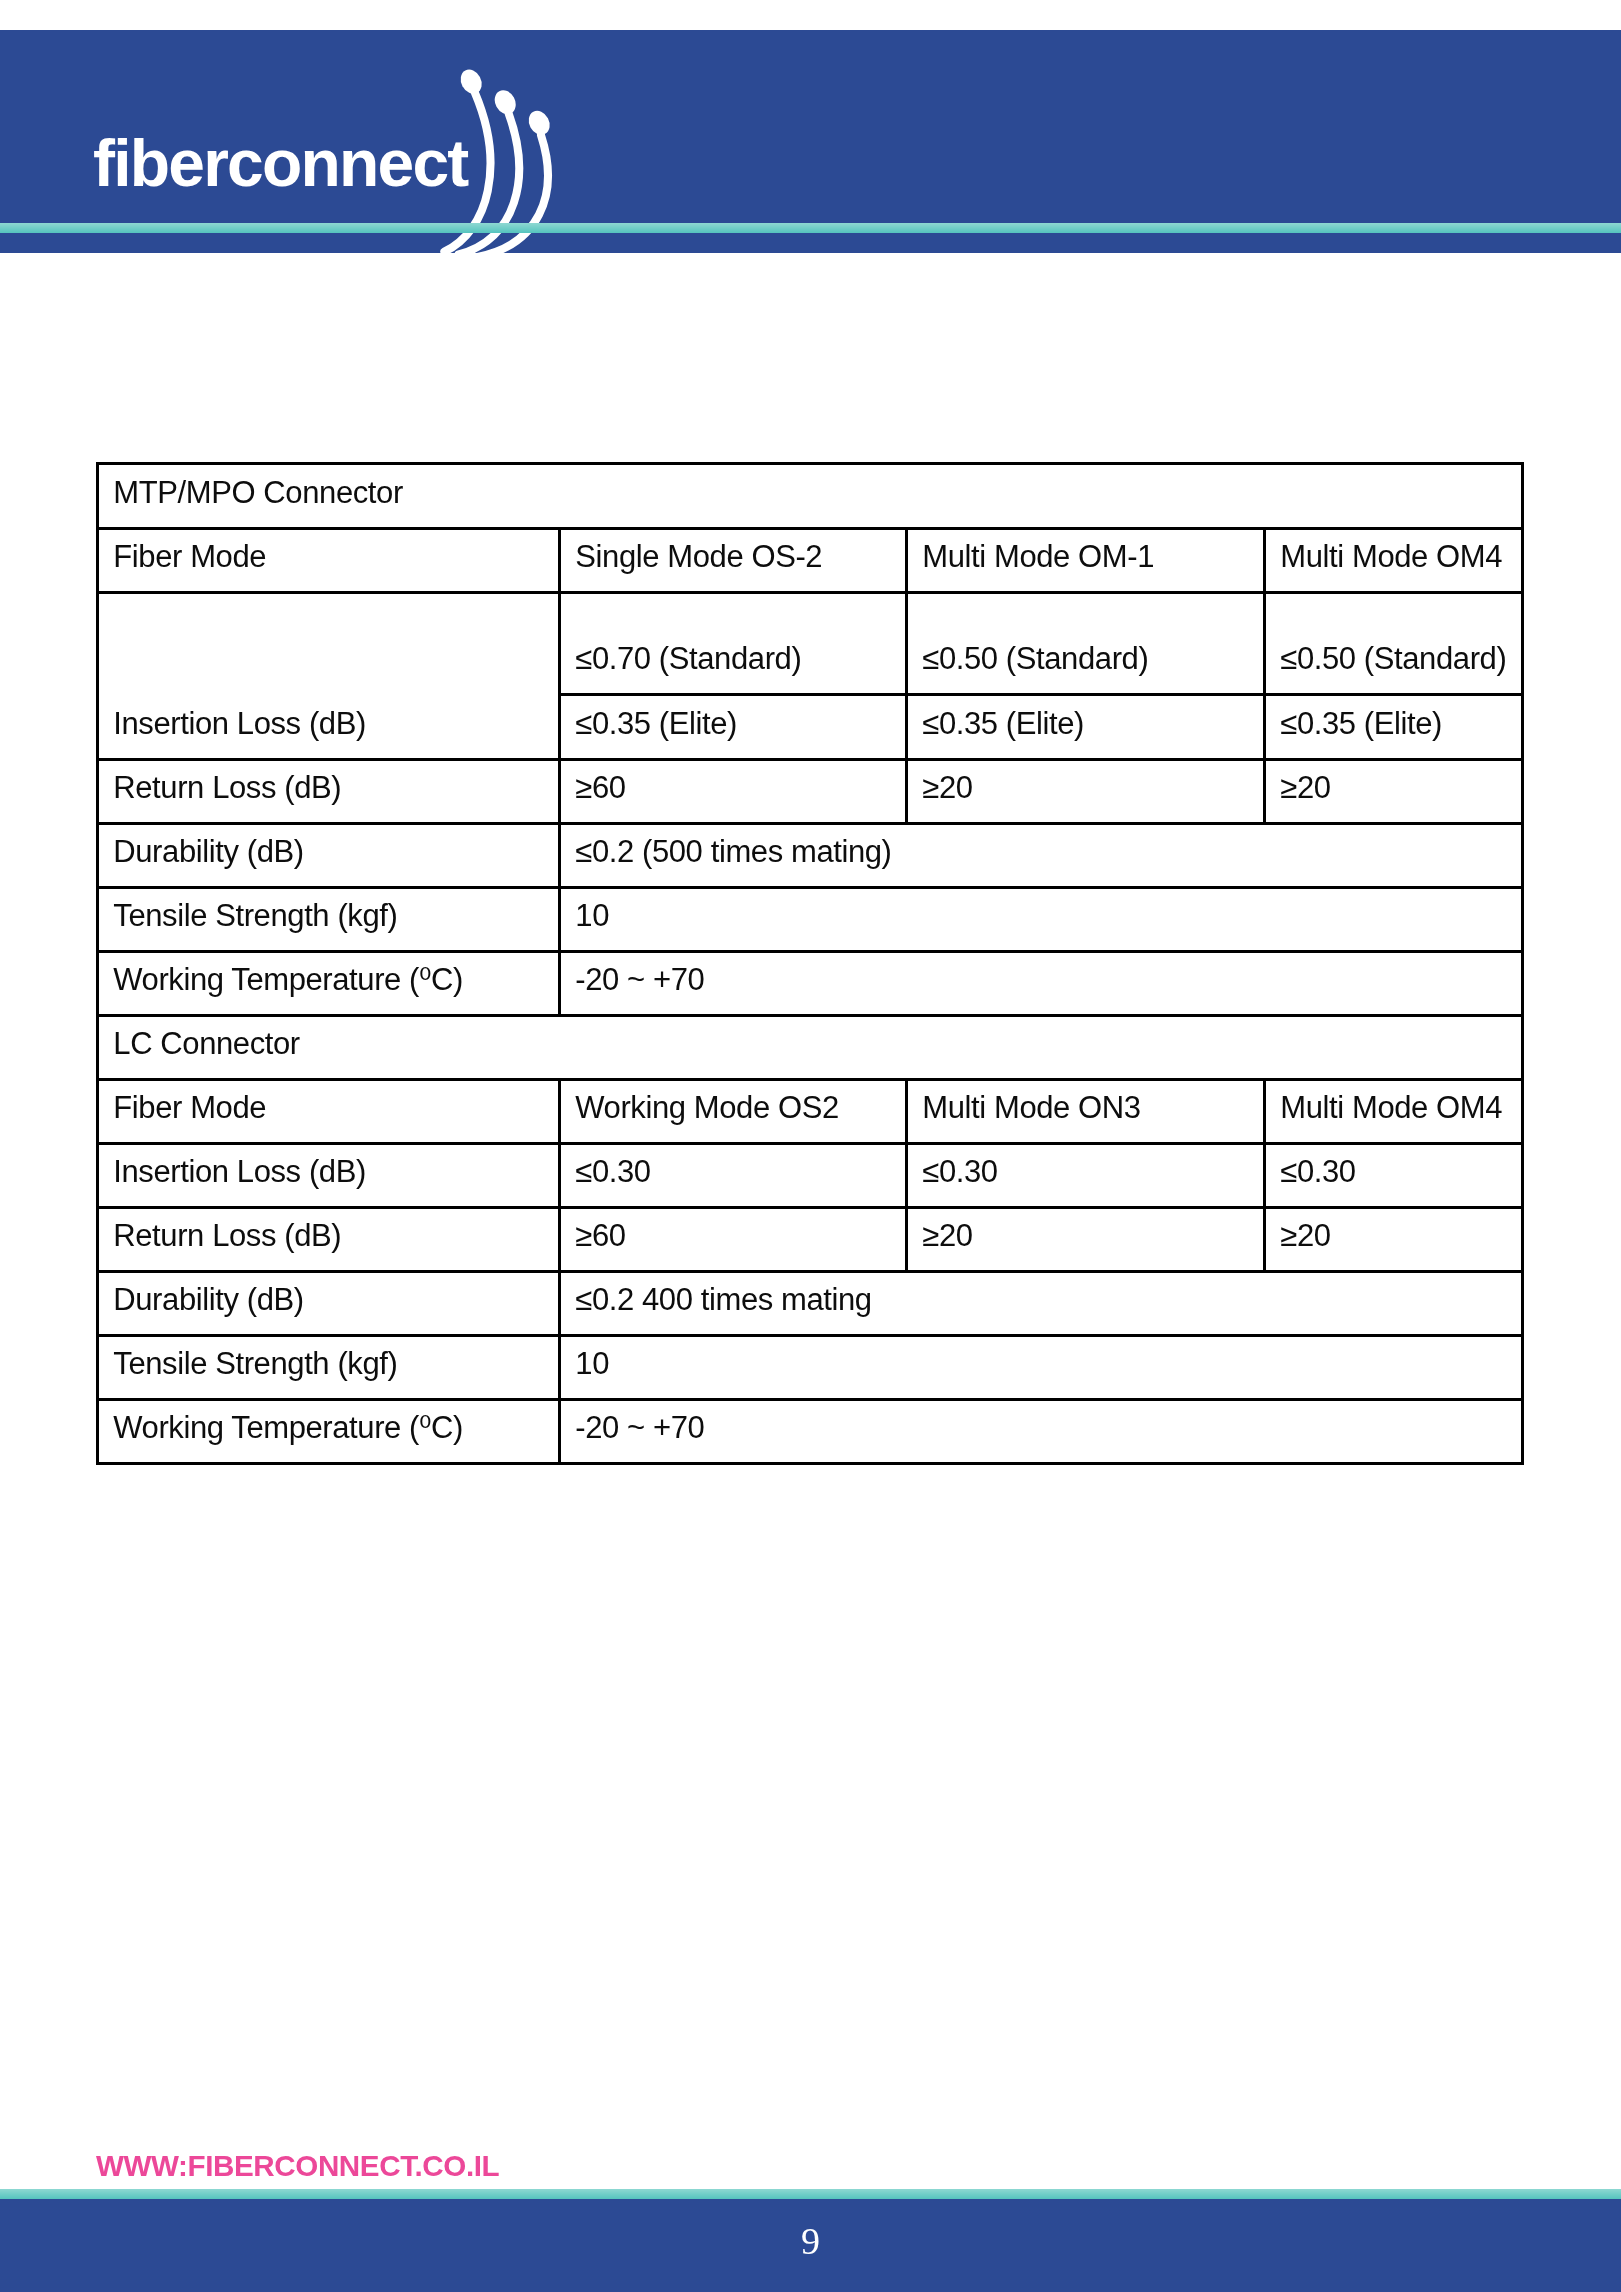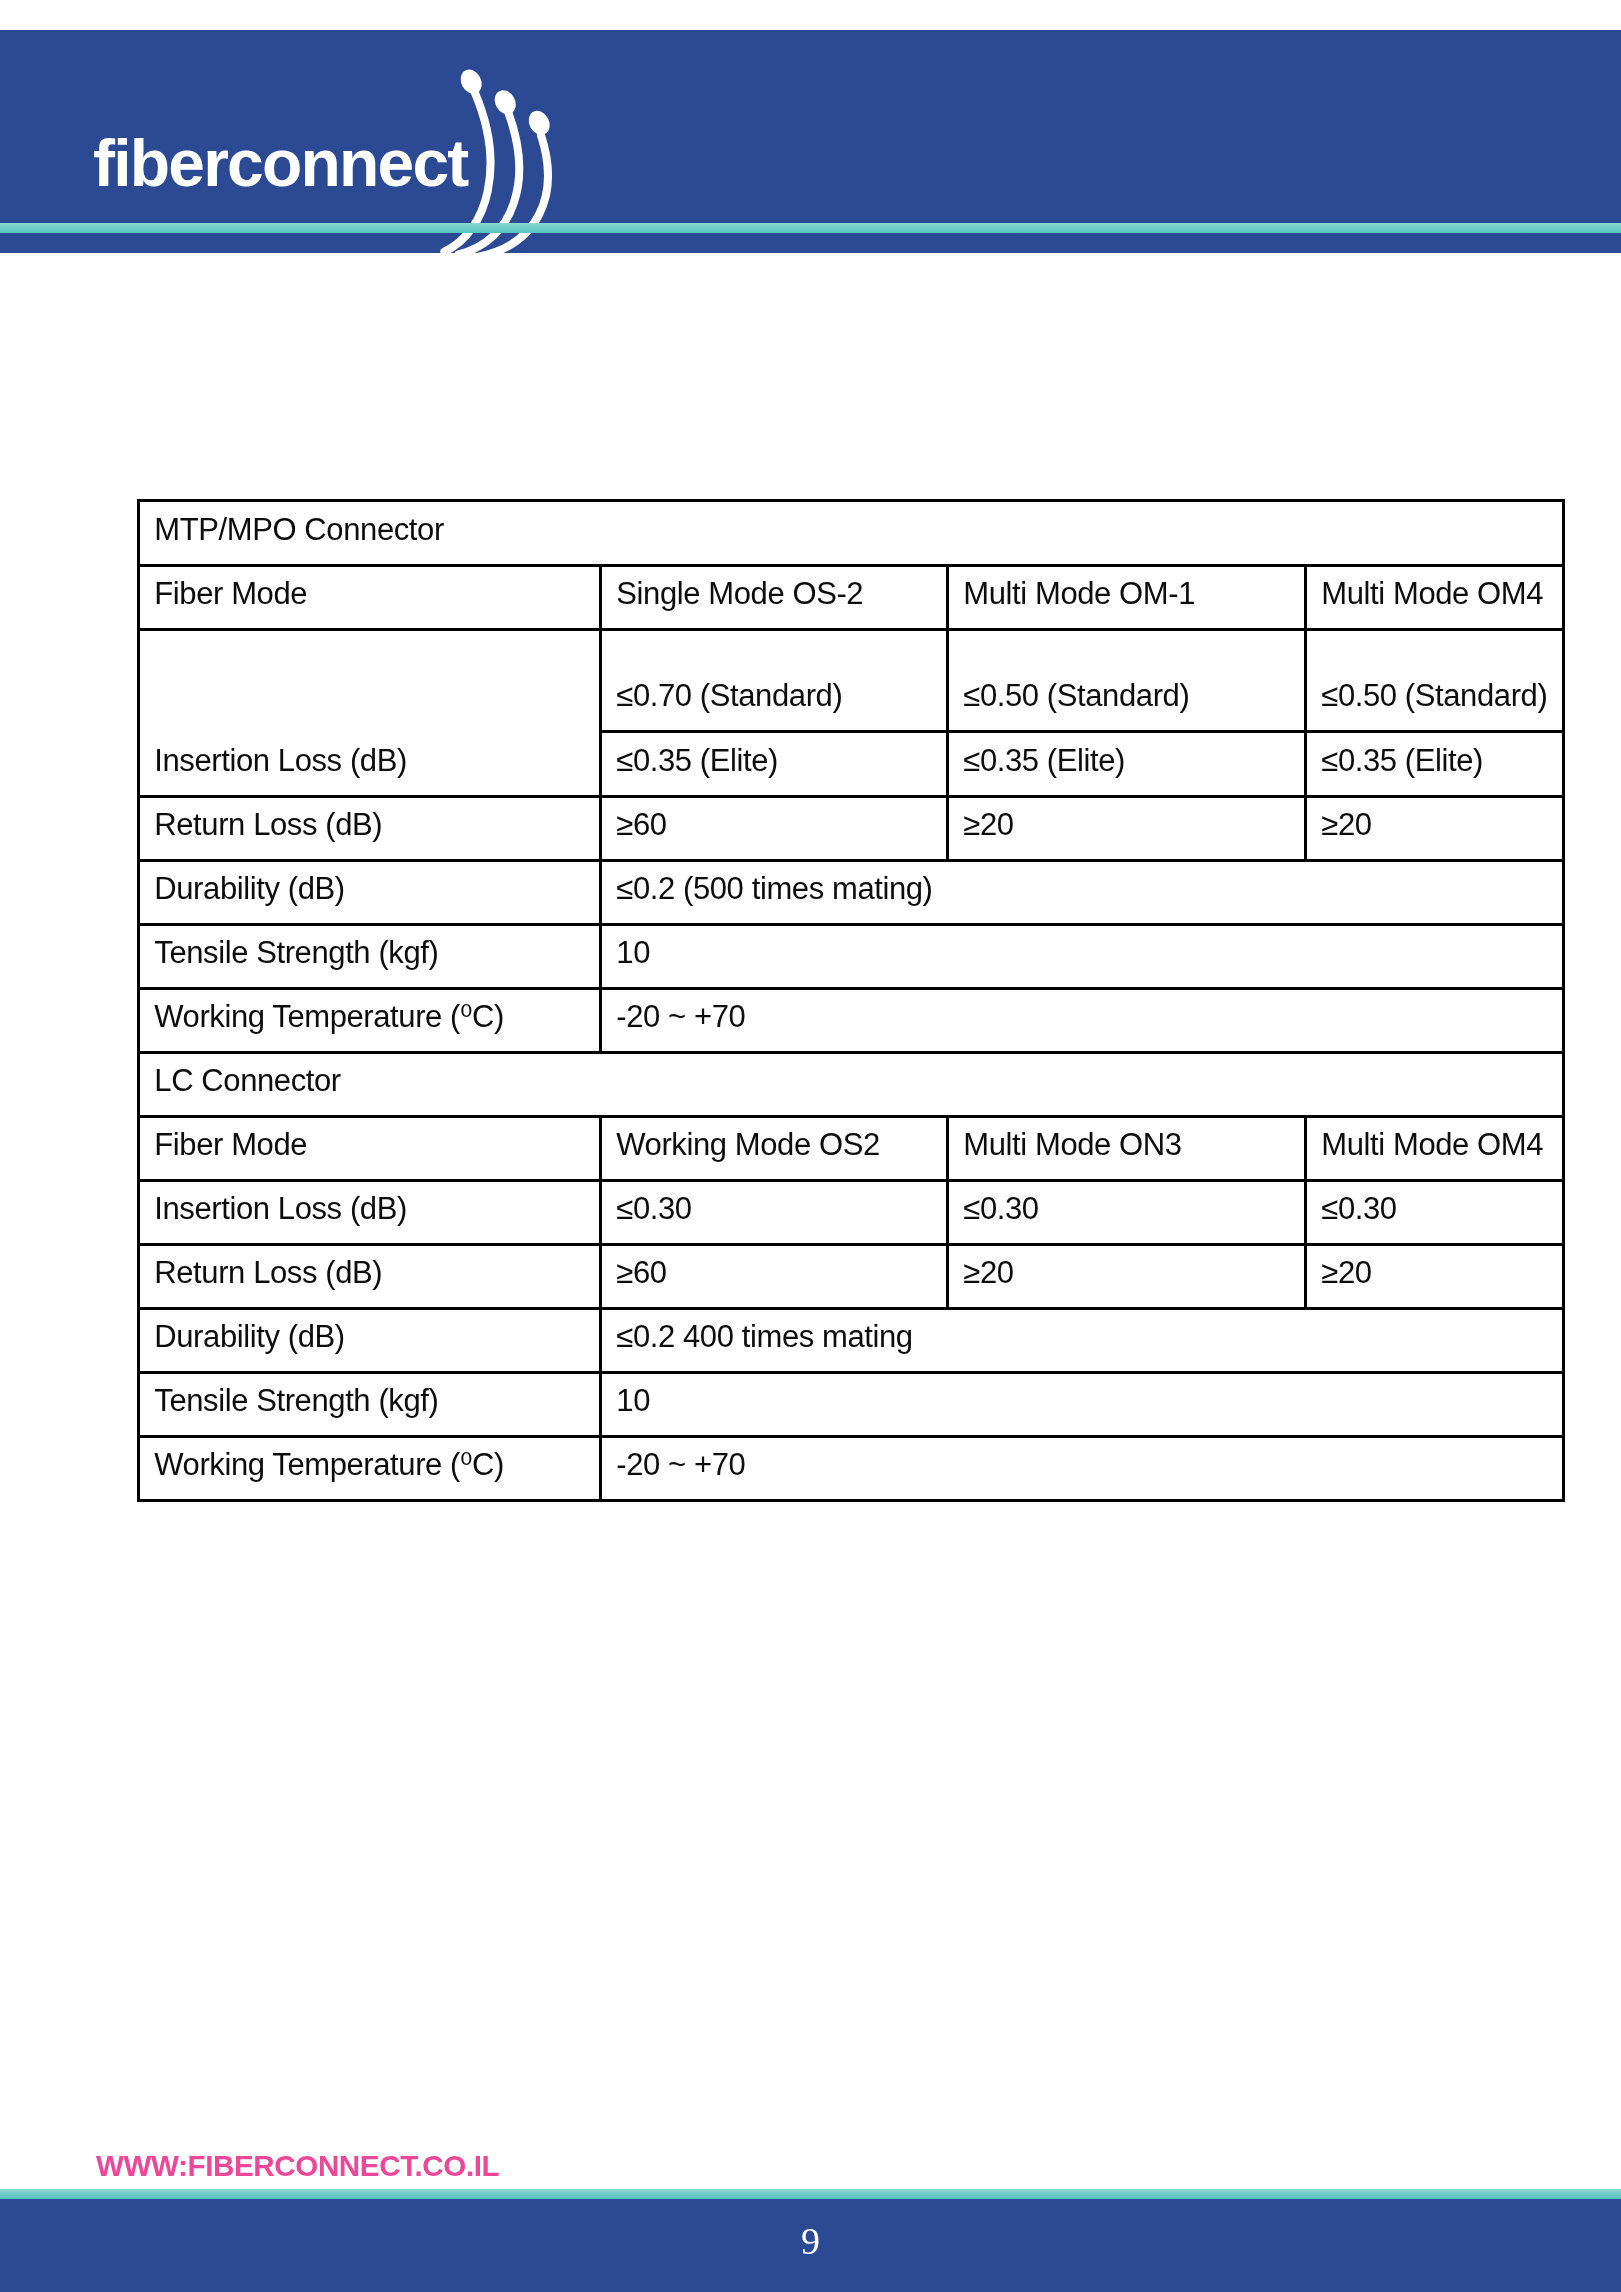--- a/index.html
+++ b/index.html
@@ -24,24 +24,23 @@
 
   
   .watermark {
     position:absolute; left:75px; top:1245px; z-index:0;
     font-size:448px; font-weight:bold; line-height:1;
     letter-spacing:-12.5px; color:#e2f0f1; white-space:nowrap;
   }
 
   
   table.spec {
-    position:absolute; left:96px; top:499px; z-index:1;
+    position:absolute; left:96px; top:462px; z-index:1;
     width:1425px; table-layout:fixed; border-collapse:collapse;
     background:transparent;
-    margin-left:41px;
   }
   table.spec td {
     border:3.6px solid #000000;
     vertical-align:bottom;
     padding:0 7.2px 11.6px 14.3px;
     font-size:31px; letter-spacing:-0.4px; line-height:1.42;
     color:#0d0d0d; background:transparent;
   }
   td.va-top { vertical-align:top; padding-top:39px; }
 

